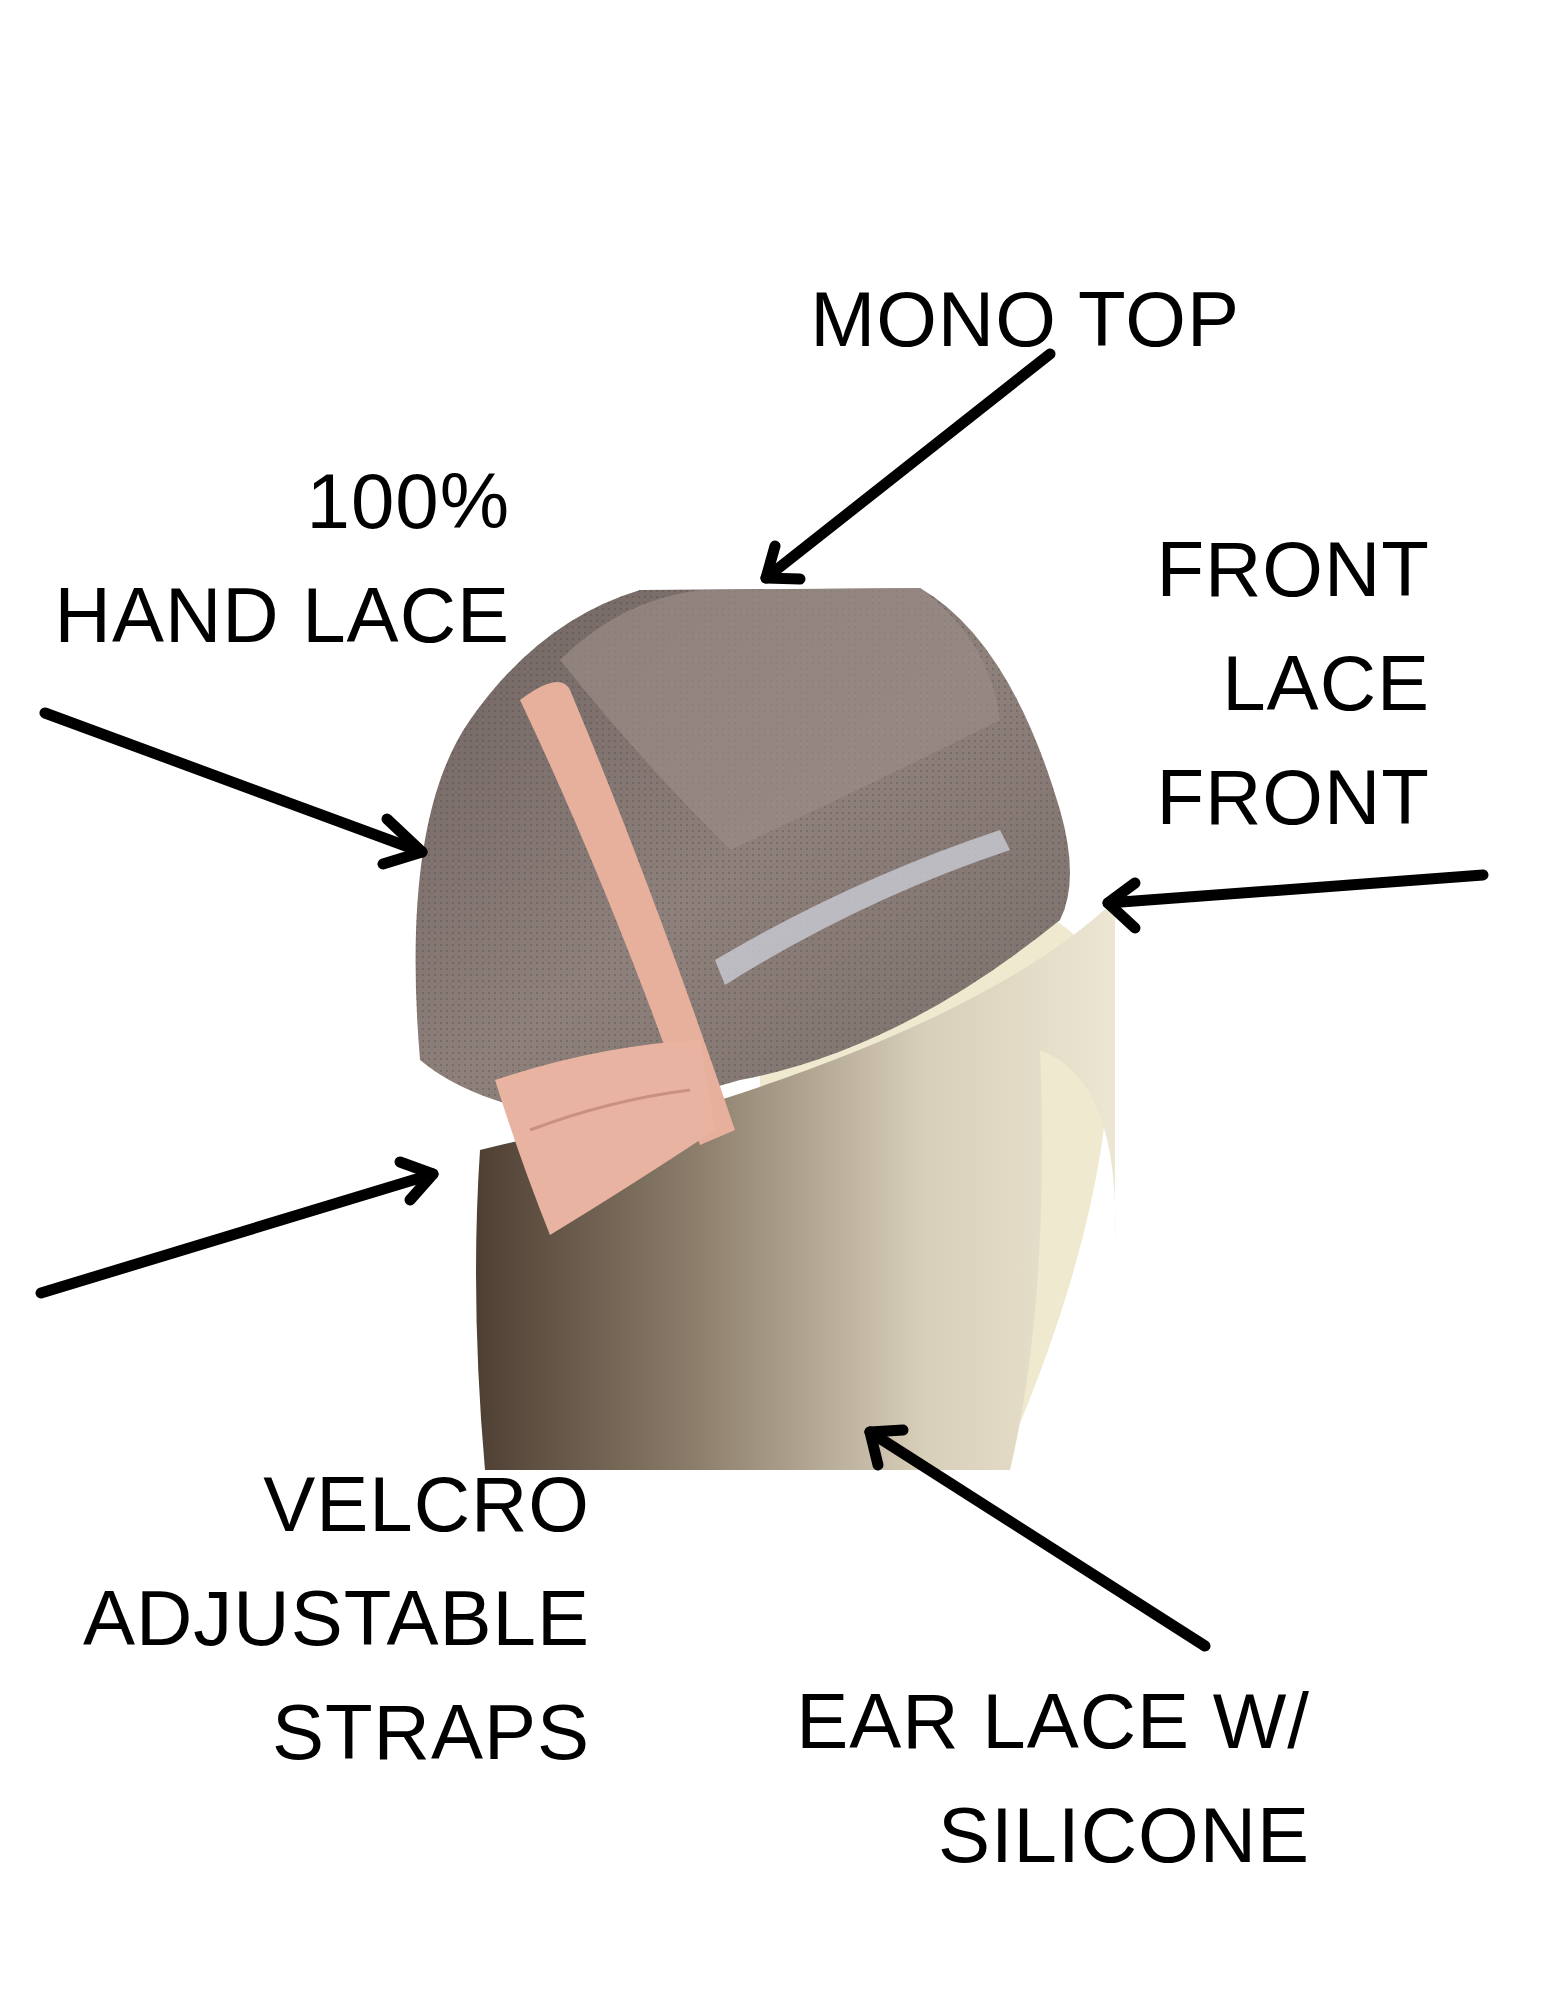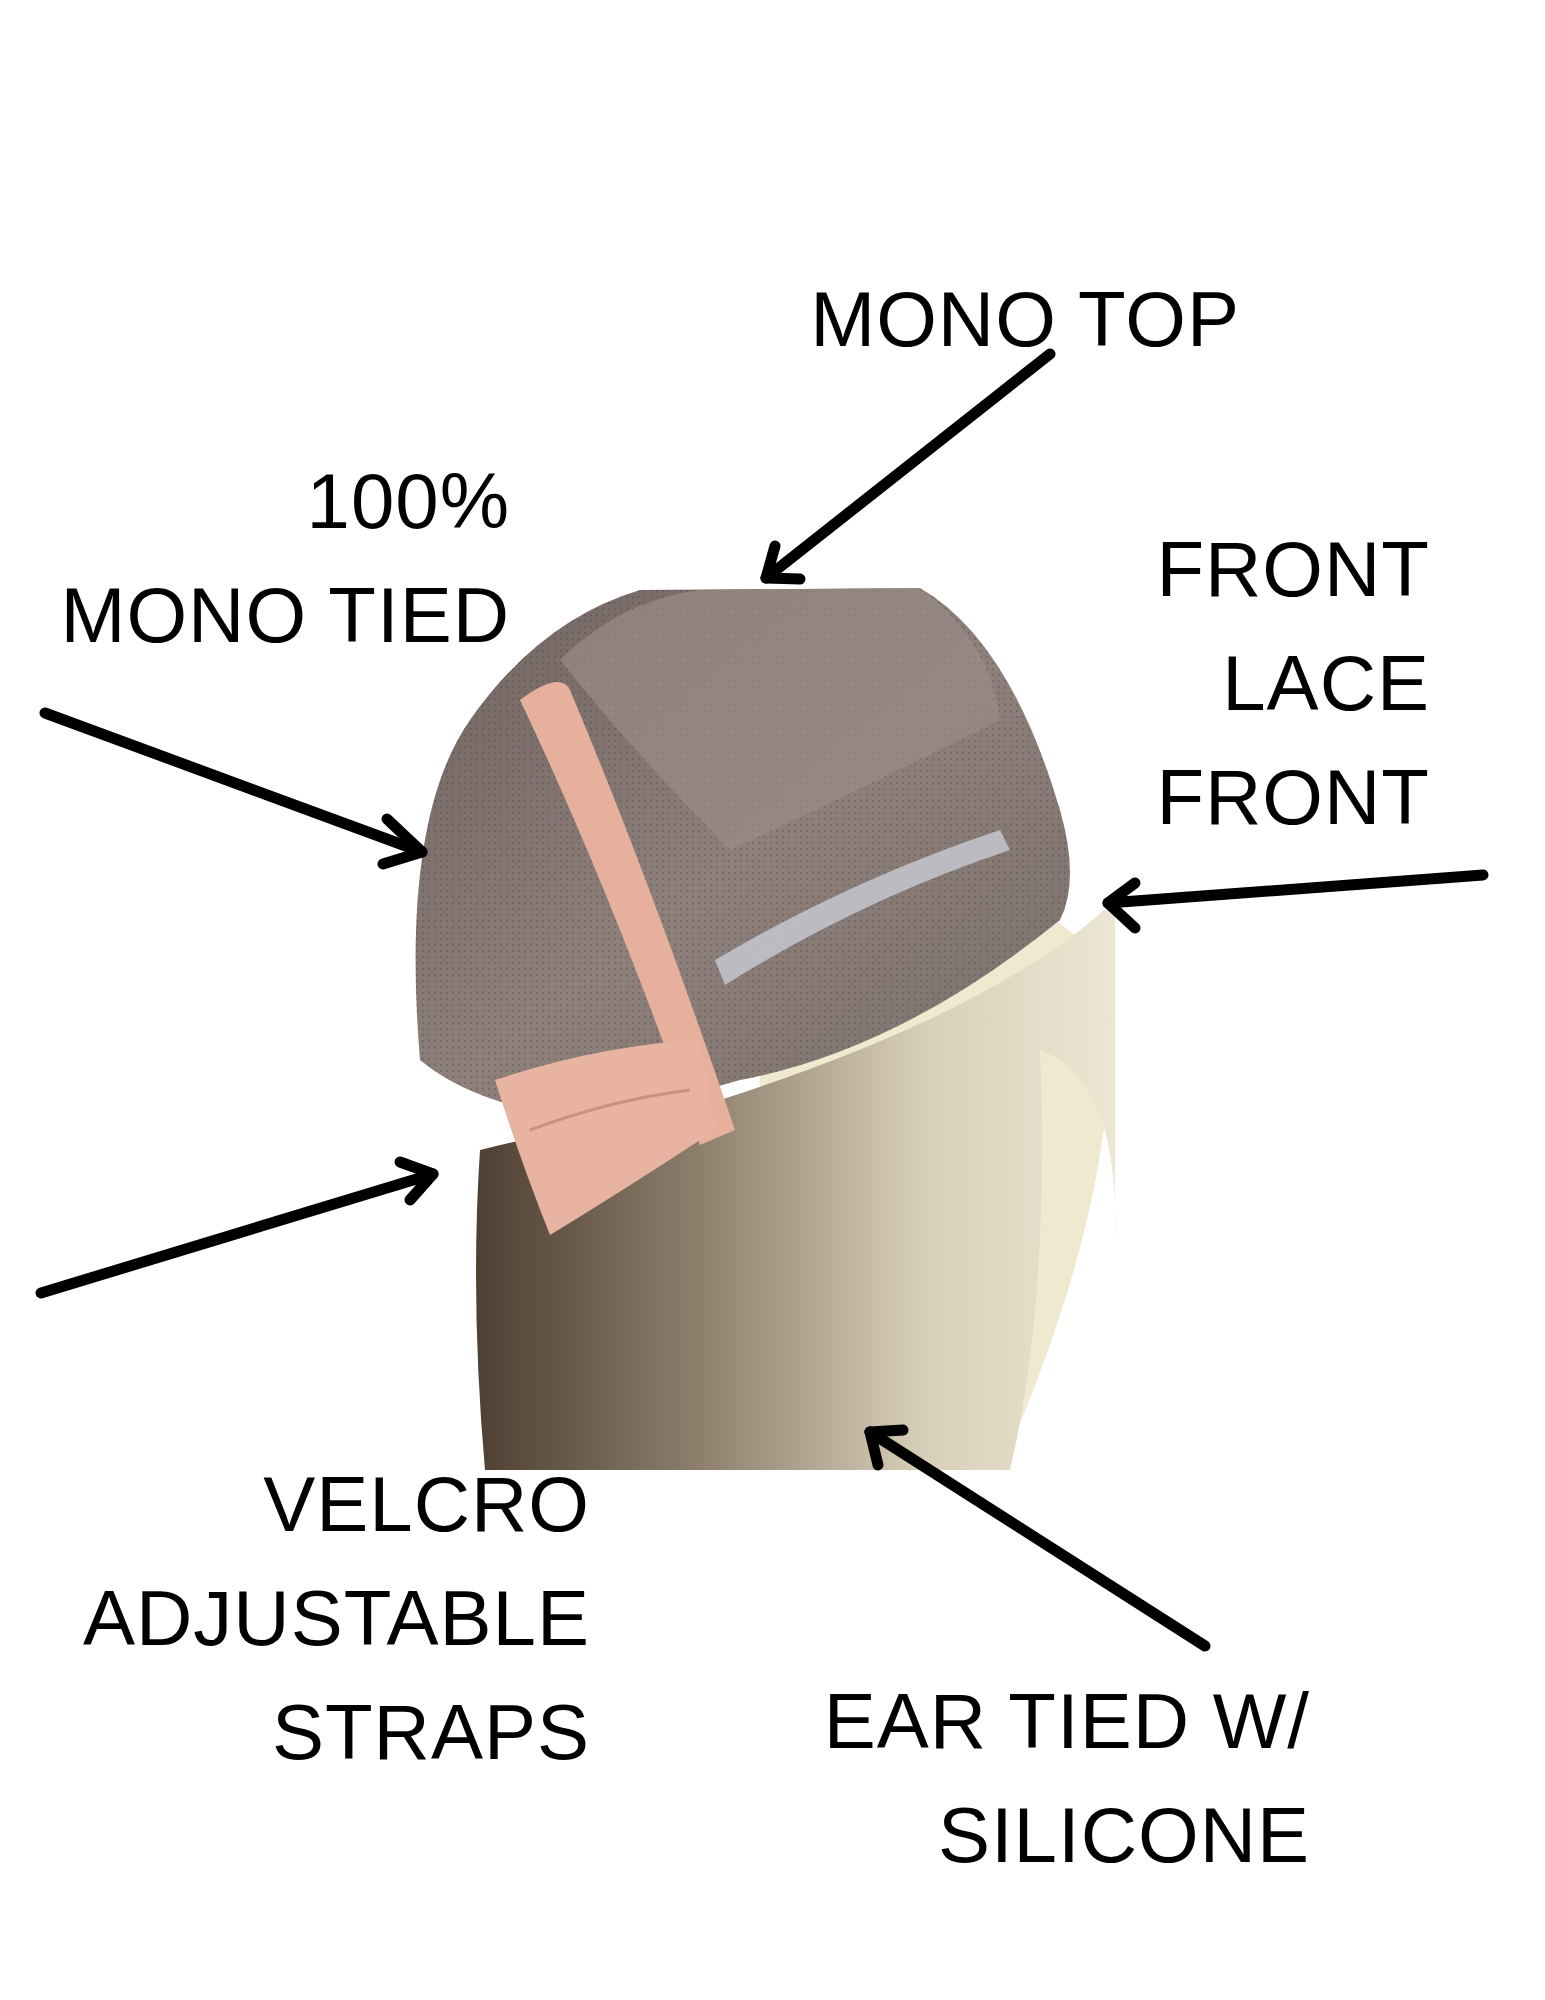--- a/index.html
+++ b/index.html
@@ -84,31 +84,31 @@
     </g>
   </g>
 </svg>
 
 <div class="label" style="left:760px; top:262px; width:480px;">
   <span>MONO TOP</span>
 </div>
 
 <div class="label" style="left:40px; top:444px; width:470px;">
   <span>100%</span>
-  <span>MONO TIED</span>
+  <span>HAND LACE</span>
 </div>
 
 <div class="label" style="left:1050px; top:512px; width:380px;">
   <span>FRONT</span>
   <span>LACE</span>
   <span>FRONT</span>
 </div>
 
 <div class="label" style="left:30px; top:1447px; width:560px;">
   <span>VELCRO</span>
   <span>ADJUSTABLE</span>
   <span>STRAPS</span>
 </div>
 
 <div class="label" style="left:750px; top:1664px; width:560px;">
-  <span>EAR TIED W/</span>
+  <span>EAR LACE W/</span>
   <span>SILICONE</span>
 </div>
 
 </body></html>

